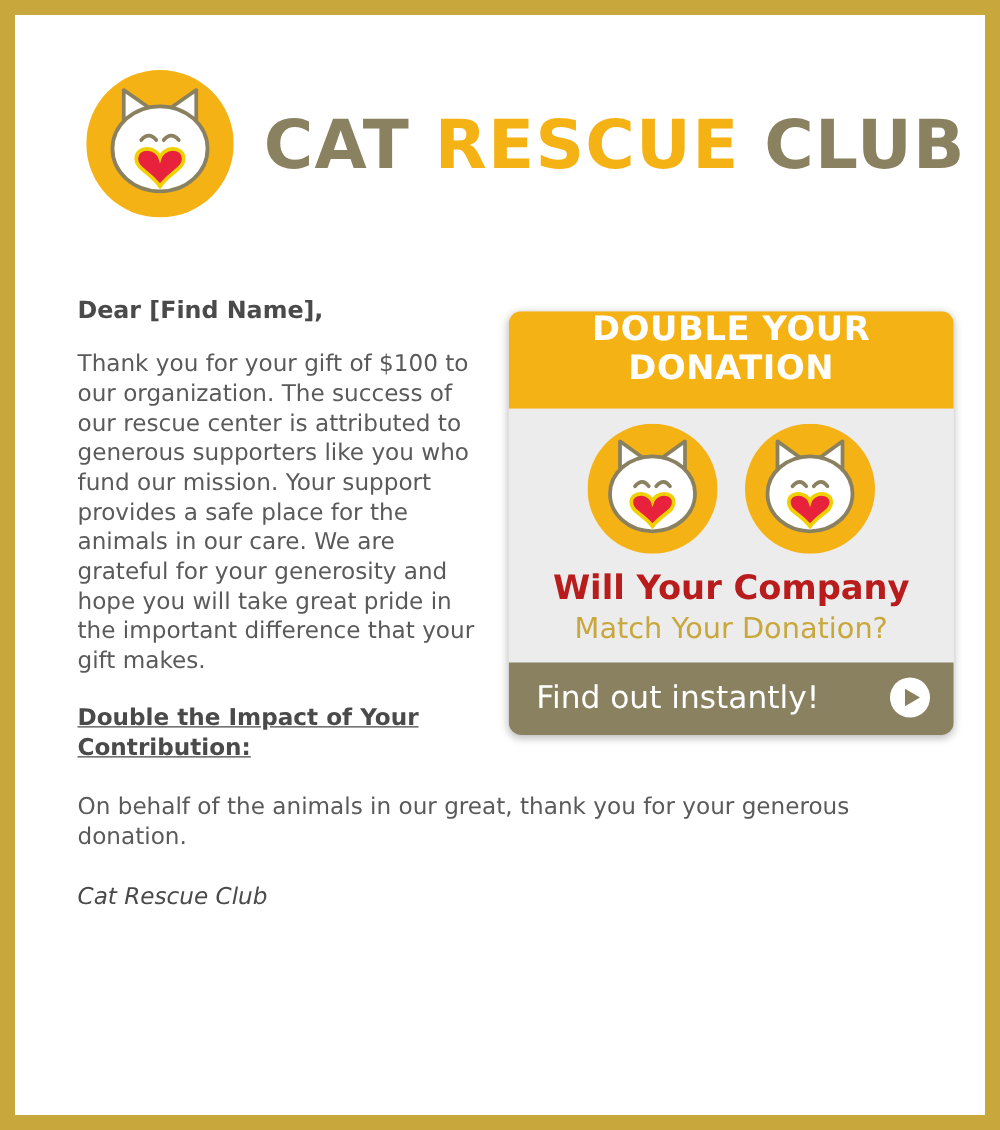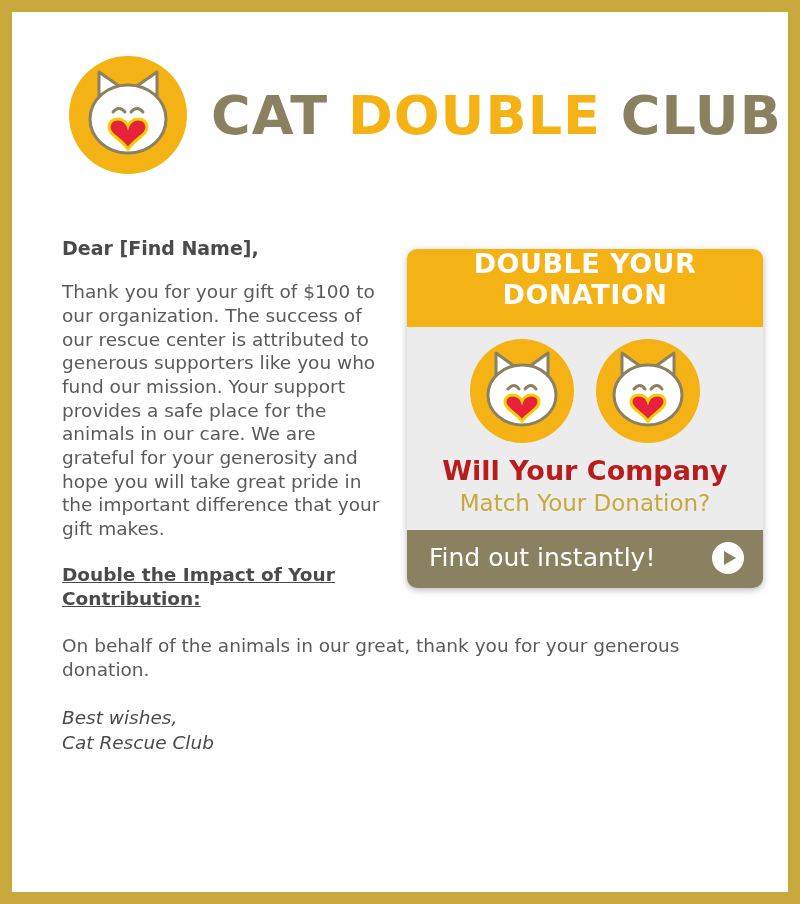--- a/index.html
+++ b/index.html
@@ -181,35 +181,34 @@
           <ellipse cx="59" cy="63" rx="38" ry="34" fill="#ffffff" stroke="#8a8160" stroke-width="3"></ellipse>
           <path d="M44 56 q6 -7 12 0" fill="none" stroke="#8a8160" stroke-width="3" stroke-linecap="round"></path>
           <path d="M62 56 q6 -7 12 0" fill="none" stroke="#8a8160" stroke-width="3" stroke-linecap="round"></path>
           <path d="M52 70 q7 7 14 0" fill="none" stroke="#8a8160" stroke-width="3" stroke-linecap="round"></path>
           <path d="M59 78 l-10 -6 l20 0 Z" fill="#ffffff"></path>
           <path d="M59 93 c-9 -12 -19 -14 -19 -22 c0 -5 4 -8 9 -8 c5 0 9 4 10 7 c1 -3 5 -7 10 -7 c5 0 9 3 9 8 c0 8 -10 10 -19 22 z" fill="#e8213c" stroke="#f0d000" stroke-width="3"></path>
         </svg>
       </div>
       <div class="brand">
         <span class="w1">CAT</span>
-        <span class="w2">DOUBLE</span>
+        <span class="w2">RESCUE</span>
         <span class="w3">CLUB</span>
       </div>
     </div>
 
     <div class="letter">
       <div class="salutation">Dear [Find Name],</div>
       <p class="para">Thank you for your gift of $100 to our organization. The success of our rescue center is attributed to generous supporters like you who fund our mission. Your support provides a safe place for the animals in our care. We are grateful for your generosity and hope you will take great pride in the important difference that your gift makes.</p>
       <p class="subhead">Double the Impact of Your Contribution:</p>
     </div>
 
     <div class="lower">
       <p>On behalf of the animals in our great, thank you for your generous donation.</p>
       <div class="signoff">
-        <div>Best wishes,</div>
         <div>Cat Rescue Club</div>
       </div>
     </div>
 
     <div class="card">
       <div class="card-top">
         <div>DOUBLE YOUR</div>
         <div>DONATION</div>
       </div>
       <div class="card-mid">

